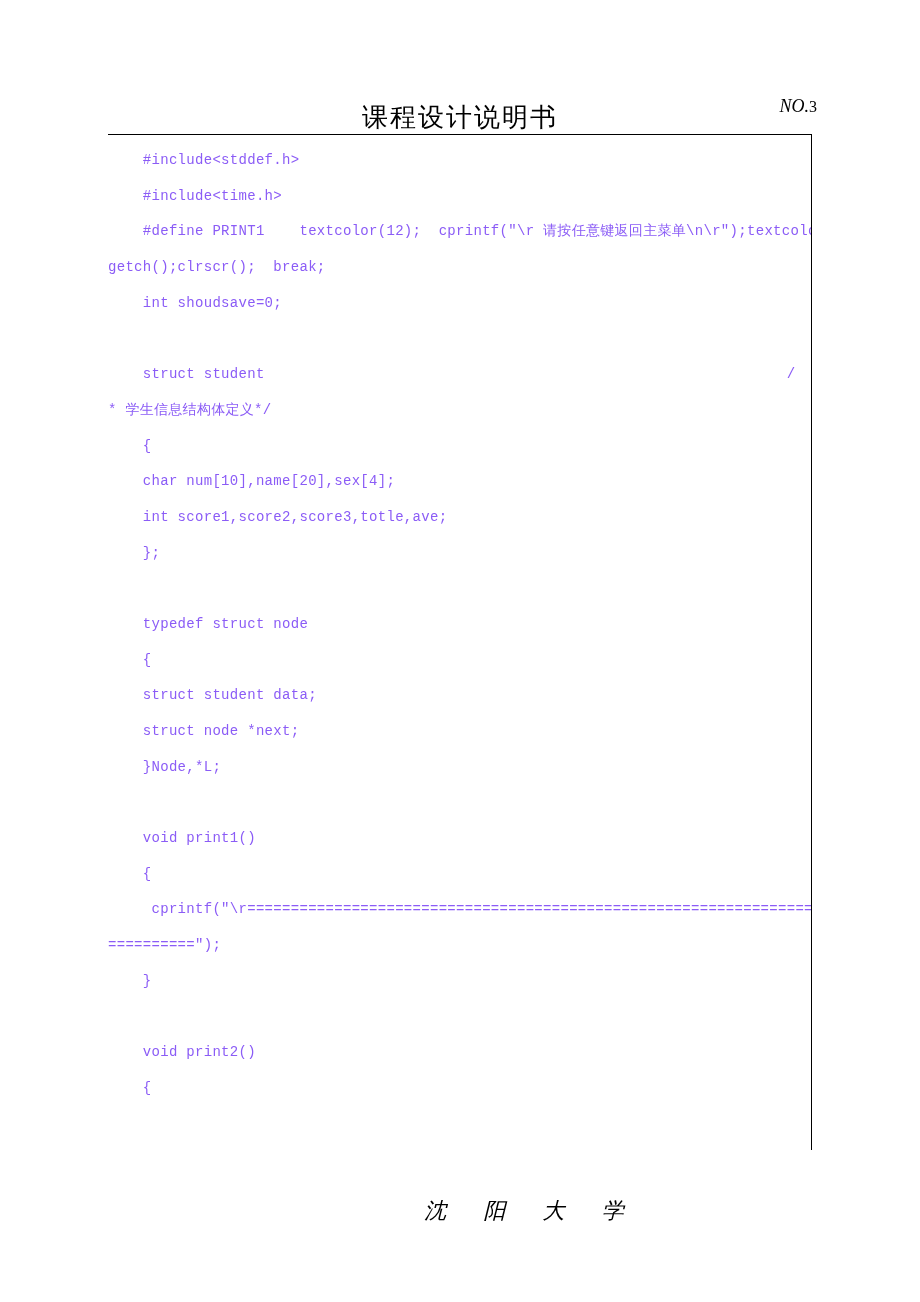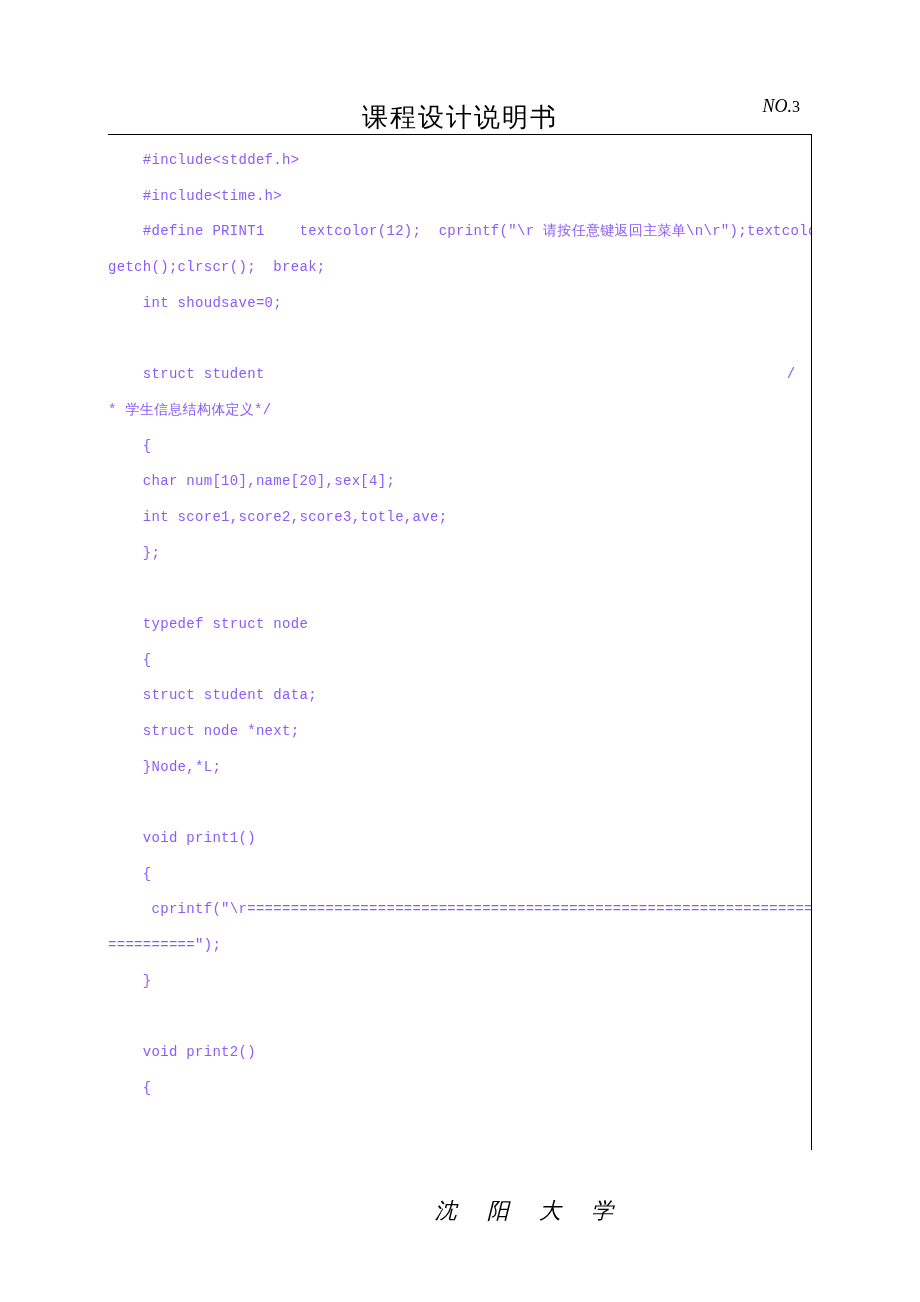--- a/index.html
+++ b/index.html
@@ -23,21 +23,21 @@
     }
     .title {
       font-size: 26px;
       font-weight: normal;
       letter-spacing: 2px;
       display: inline-block;
     }
     .page-no {
       position: absolute;
       top: 96px;
-      right: 120px;
+      right: 103px;
       font-family: "Times New Roman", serif;
       font-style: italic;
       font-size: 18px;
     }
     .page-no-num {
       font-style: normal;
       font-size: 16px;
     }
     .content-box {
       position: absolute;
@@ -63,21 +63,21 @@
       letter-spacing: 0.3px;
     }
     .footer {
       position: absolute;
       bottom: 76px;
       left: 0;
       width: 100%;
       text-align: center;
     }
     .university {
-      font-family: Liberation Sans, sans-serif;
+      font-family: Liberation Mono, monospace;
       font-style: italic;
       font-size: 22px;
       letter-spacing: 12px;
       margin-left: 140px;
     }
   </style>
 </head>
 <body>
 
 <div class="header">

